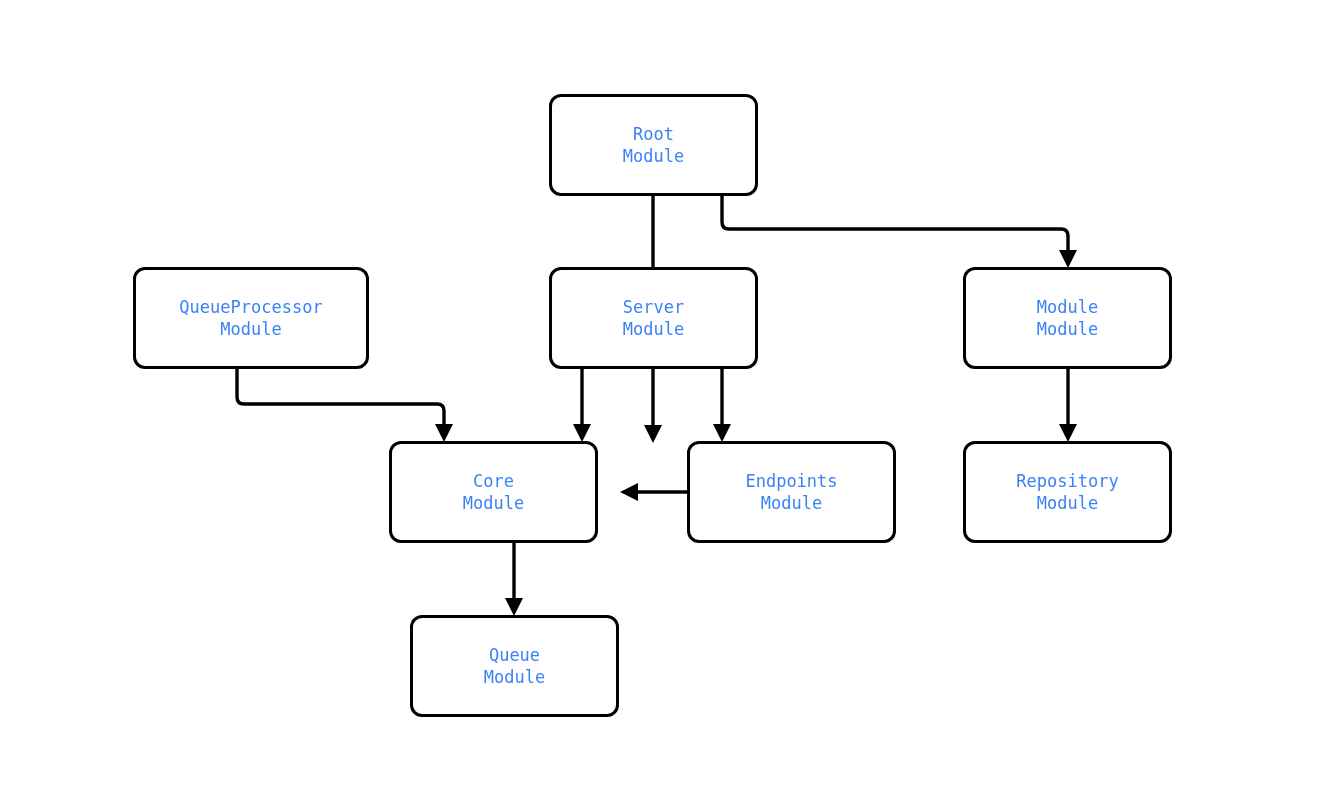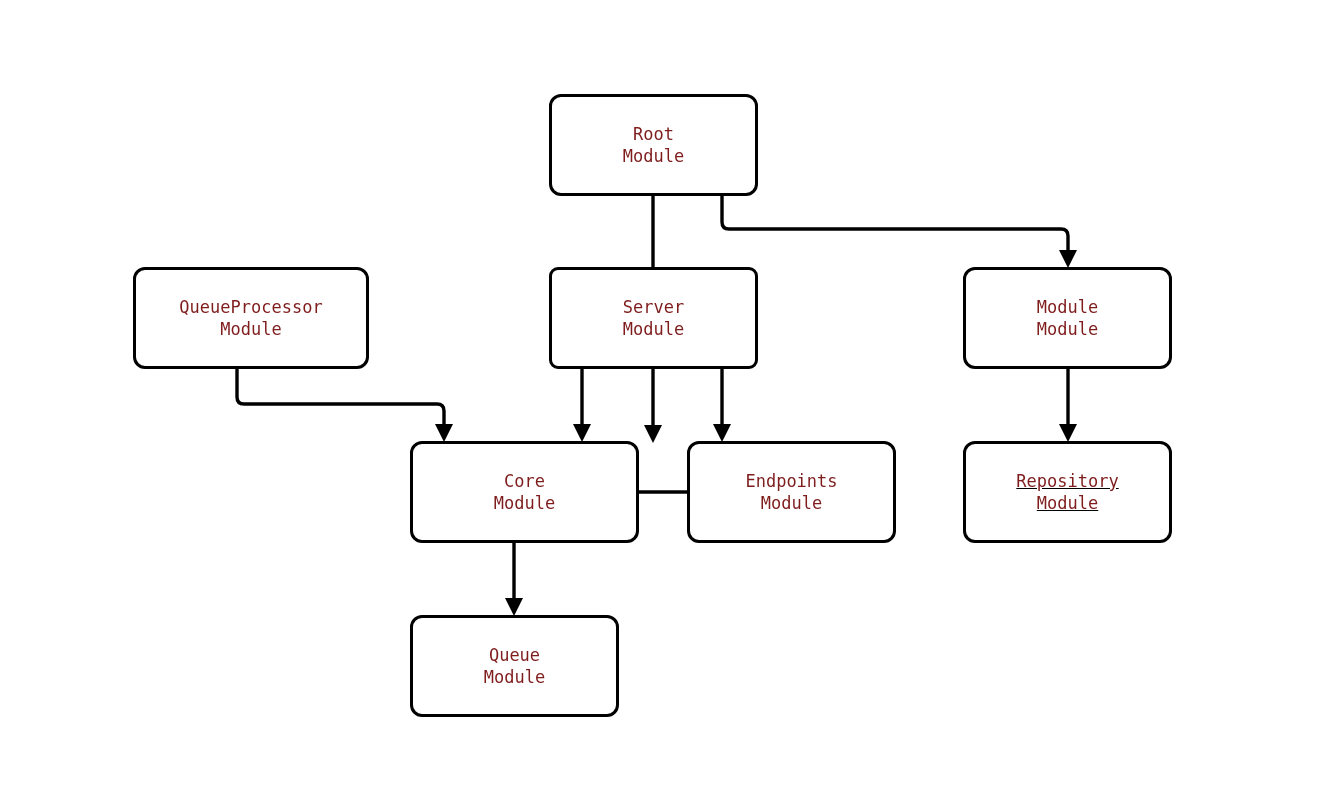--- a/index.html
+++ b/index.html
@@ -35,21 +35,21 @@
     display: flex;
     flex-direction: column;
     align-items: center;
     justify-content: center;
     z-index: 2;
   }
   .node-line {
     font-family: "DejaVu Sans Mono", "Liberation Mono", monospace;
     font-size: 17px;
     line-height: 22px;
-    color: #7f1d1d;
+    color: #3b82f6;
     white-space: pre;
     letter-spacing: 0px;
     text-align: center;
   }
 </style>
 </head>
 <body>
 
 <div id="canvas">
 
@@ -100,41 +100,41 @@
   <div class="node" style="left:549px; top:94px; width:209px; height:102px;">
     <div class="node-line">Root</div>
     <div class="node-line">Module</div>
   </div>
 
   <div class="node" style="left:133px; top:267px; width:236px; height:102px;">
     <div class="node-line">QueueProcessor</div>
     <div class="node-line">Module</div>
   </div>
 
-  <div class="node" style="left:549px; top:267px; width:209px; height:102px;border-radius:9px;">
+  <div class="node" style="left:549px; top:267px; width:209px; height:102px;">
     <div class="node-line">Server</div>
     <div class="node-line">Module</div>
   </div>
 
   <div class="node" style="left:963px; top:267px; width:209px; height:102px;">
     <div class="node-line">Module</div>
     <div class="node-line">Module</div>
   </div>
 
-  <div class="node" style="left:410px; top:441px; width:229px; height:102px;">
+  <div class="node" style="left:389px; top:441px; width:209px; height:102px;">
     <div class="node-line">Core</div>
     <div class="node-line">Module</div>
   </div>
 
   <div class="node" style="left:687px; top:441px; width:209px; height:102px;align-items:center;">
     <div class="node-line">Endpoints</div>
     <div class="node-line">Module</div>
   </div>
 
-  <div class="node" style="left:963px; top:441px; width:209px; height:102px;text-decoration:underline;">
+  <div class="node" style="left:963px; top:441px; width:209px; height:102px;">
     <div class="node-line">Repository</div>
     <div class="node-line">Module</div>
   </div>
 
   <div class="node" style="left:410px; top:615px; width:209px; height:102px;">
     <div class="node-line">Queue</div>
     <div class="node-line">Module</div>
   </div>
 
 </div>

